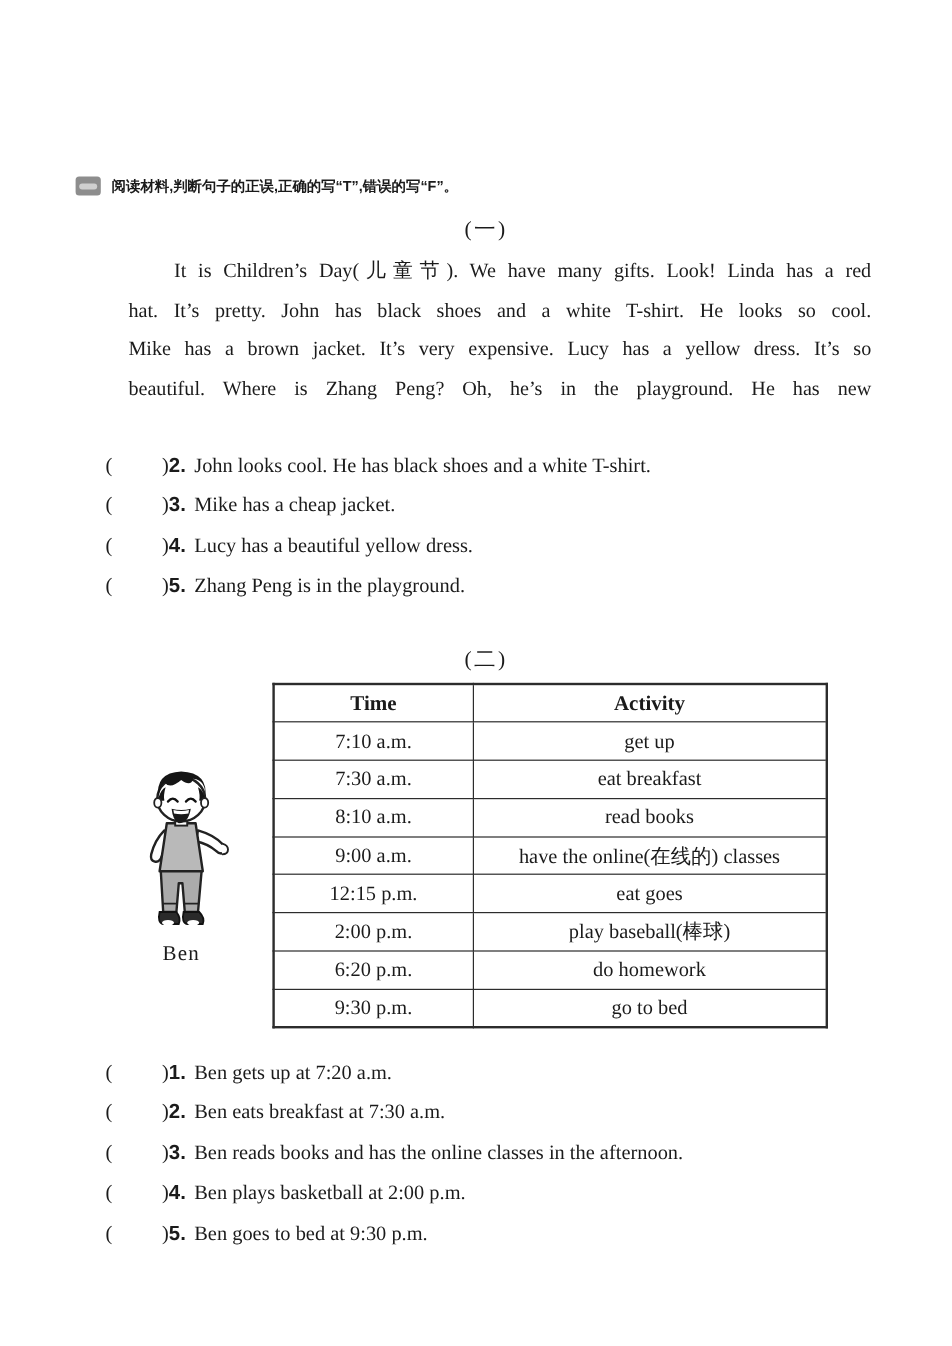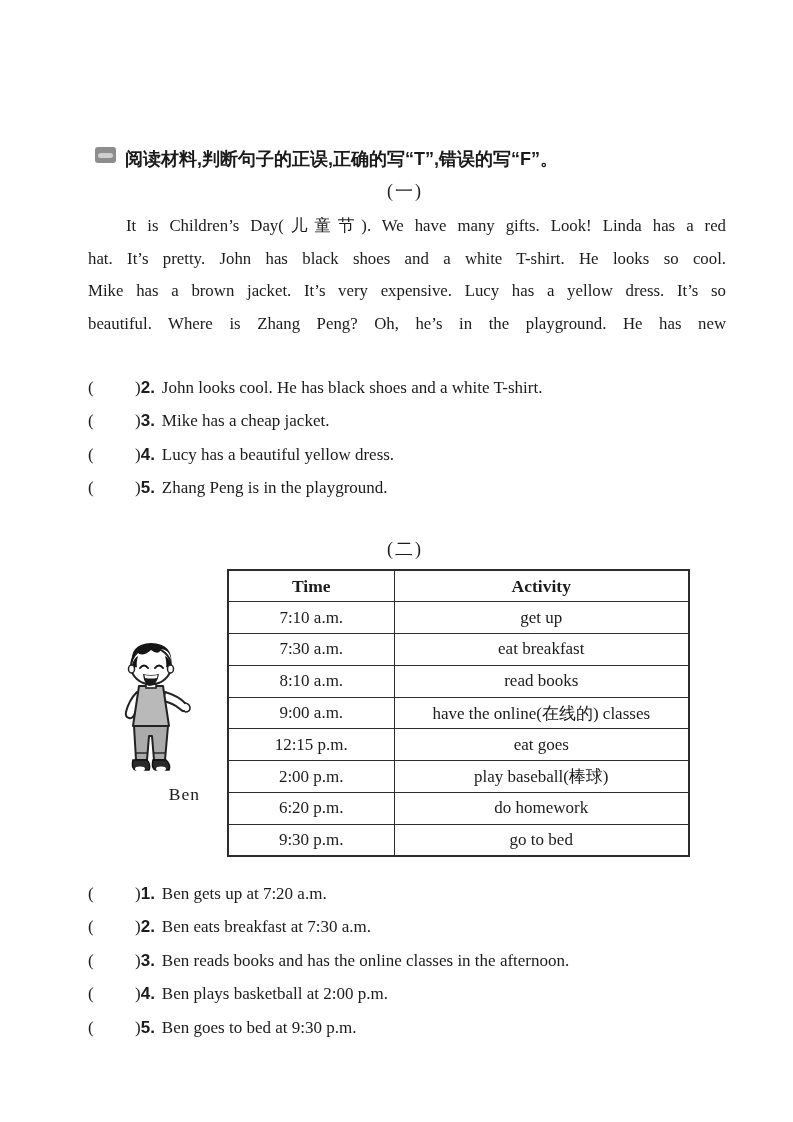--- a/index.html
+++ b/index.html
@@ -27,23 +27,22 @@
     -webkit-text-stroke: 1.2px currentColor;
   }
   .title-black { color: #131313; }
   .title-red { color: #e8120c; }
 
   
   .instruction {
     position: absolute; left: 63px; top: 147px;
     display: flex; gap: 9px;
     font-family: "Liberation Sans", "DejaVu Sans", sans-serif;
-    font-weight: 700; font-size: 18px; color: #1a1a1a;
+    font-weight: 700; font-size: 12px; color: #1a1a1a;
     white-space: nowrap;
-    margin-left: 32px;
   }
   .marker-icon {
     display: inline-block; width: 21px; height: 16px;
     background: #8d8d8d; border-radius: 3px;
     position: relative; flex: 0 0 auto;
   }
   .marker-icon .marker-line {
     position: absolute; left: 3px; right: 3px; top: 5.5px; height: 5px;
     background: #cfcfcf; border-radius: 2.5px;
   }
@@ -55,38 +54,38 @@
     letter-spacing: 2px;
   }
   .part-label.p1 { top: 179px; }
   .part-label.p2 { top: 537px; }
 
   
   .passage {
     position: absolute; left: 88px; top: 210px; width: 638px;
     font-size: 16.8px; line-height: 32.7px; color: #1b1b1b;
   }
-  .pline.jfull { text-align: justify; text-align-last: justify; }
+  .pline.jfull { text-align: justify; text-align-last: justify; margin-left: 19px; }
   .pline.indent { text-indent: 38px; }
 
   
   .qlist { position: absolute; left: 88px; font-size: 17px; color: #1b1b1b; }
   .qlist1 { top: 371px; }
   .qlist2 { top: 877px; }
   .qrow { height: 33.4px; line-height: 33.4px; white-space: nowrap; }
   .po { display: inline-block; width: 47px; }
   .qnum {
     font-family: "Liberation Sans", "DejaVu Sans", sans-serif;
     font-weight: 700; margin-right: 7px;
   }
 
   
   .ben {
     position: absolute; left: 102px; top: 638px; width: 98px;
-    text-align: right;
+    text-align: center;
   }
   .ben svg { display: block; margin: 0 auto; }
   .ben figcaption { font-size: 17.5px; margin-top: 4px; letter-spacing: 1px; }
 
   
   table.schedule {
     position: absolute; left: 227px; top: 569px;
     width: 463px; border-collapse: collapse;
     font-size: 17px; color: #1b1b1b;
     border: 2.4px solid #2c2c2c;

